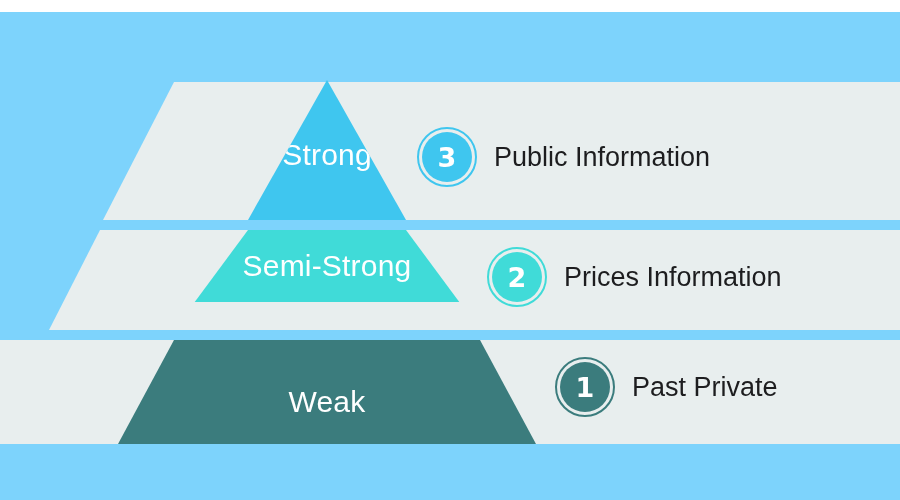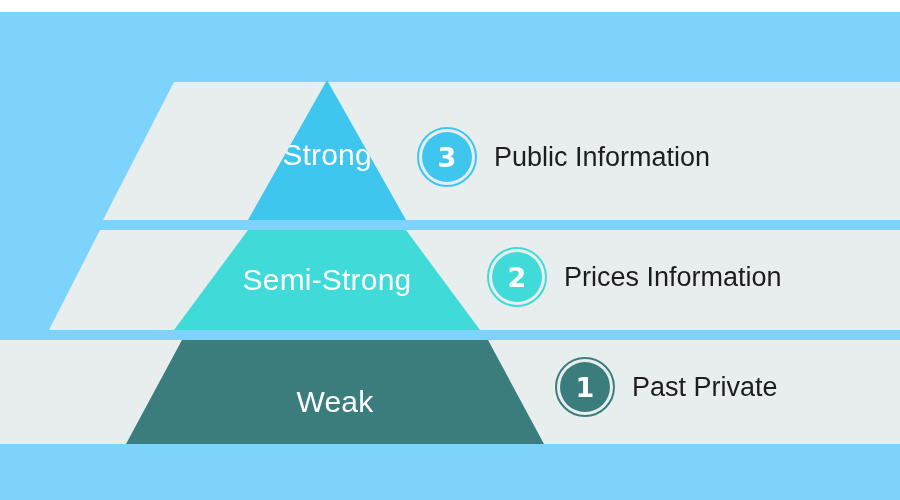--- a/index.html
+++ b/index.html
@@ -55,27 +55,27 @@
   .tier-3 {
     left: 248px; top: 68px; width: 158px; height: 140px;
     background: #3fc6ef;
     clip-path: polygon(79px 0, 158px 140px, 0 140px);
     padding-top: 58px;
     box-sizing: border-box;
     align-items: flex-start;
   }
   
   .tier-2 {
-    left: 174px; top: 218px; width: 306px; height: 100px;
+    left: 174px; top: 218px; width: 306px; height: 72px;
     background: #40dbd8;
     clip-path: polygon(74px 0, 232px 0, 306px 100px, 0 100px);
   }
   
   .tier-1 {
-    left: 126px; top: 328px; width: 418px; height: 124px;
+    left: 118px; top: 328px; width: 418px; height: 124px;
     background: #3b7c7d;
     clip-path: polygon(56px 0, 362px 0, 418px 104px, 0 104px);
   }
 
   
   .row {
     position: absolute;
     display: flex;
     align-items: center;
     gap: 22px;

